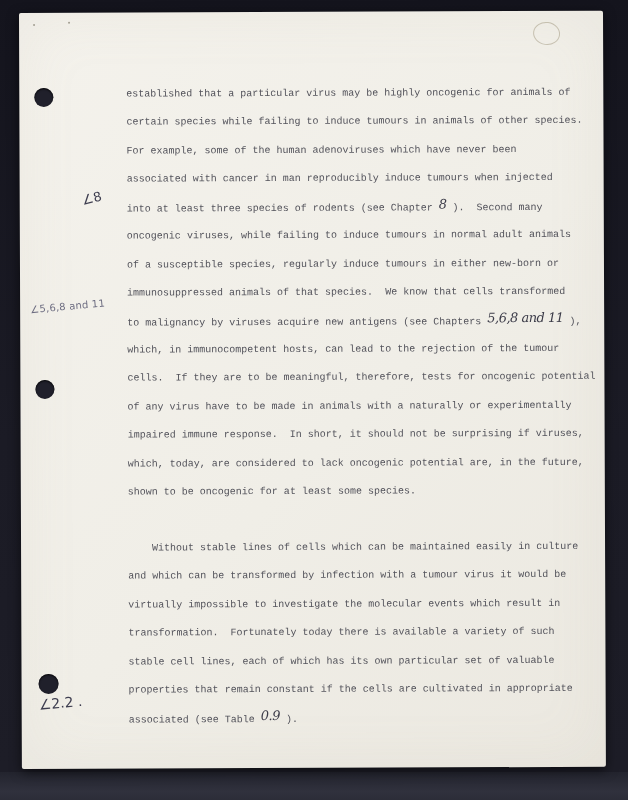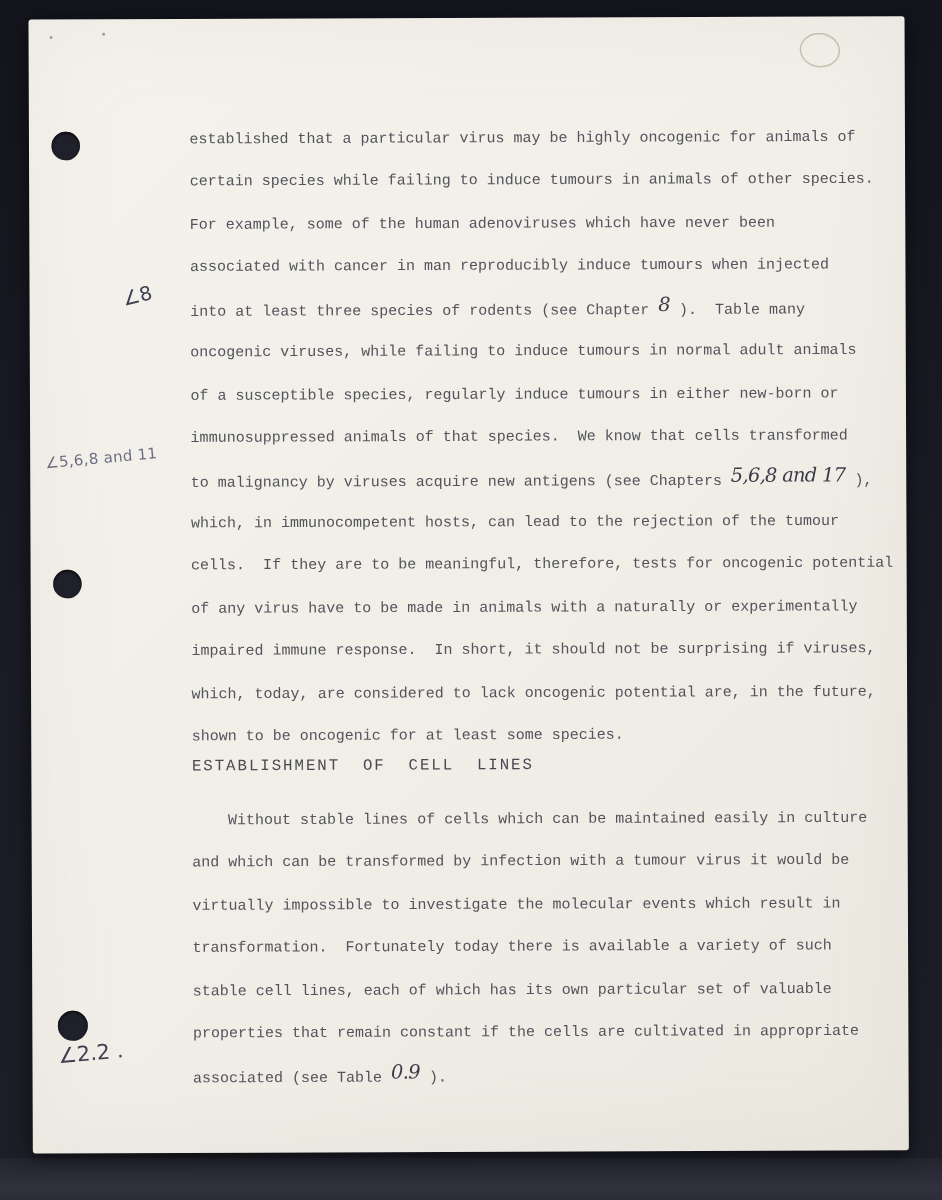--- a/index.html
+++ b/index.html
@@ -81,34 +81,33 @@
 
     <div class="annotation" id="annotation-1">∠8</div>
     <div class="annotation" id="annotation-2">∠5,6,8 and 11</div>
     <div class="annotation" id="annotation-3">∠2.2 .</div>
 
     <div class="tpara" id="paragraph-1">
         <div class="tline"><span class="typed">established that a particular virus may be highly oncogenic for animals of</span></div>
         <div class="tline"><span class="typed">certain species while failing to induce tumours in animals of other species.</span></div>
         <div class="tline"><span class="typed">For example, some of the human adenoviruses which have never been</span></div>
         <div class="tline"><span class="typed">associated with cancer in man reproducibly induce tumours when injected</span></div>
-        <div class="tline"><span class="typed">into at least three species of rodents (see Chapter </span><span class="hand">8</span><span class="typed"> ).  Table many</span></div>
+        <div class="tline"><span class="typed">into at least three species of rodents (see Chapter </span><span class="hand">8</span><span class="typed"> ).  Second many</span></div>
         <div class="tline"><span class="typed">oncogenic viruses, while failing to induce tumours in normal adult animals</span></div>
         <div class="tline"><span class="typed">of a susceptible species, regularly induce tumours in either new-born or</span></div>
         <div class="tline"><span class="typed">immunosuppressed animals of that species.  We know that cells transformed</span></div>
-        <div class="tline"><span class="typed">to malignancy by viruses acquire new antigens (see Chapters </span><span class="hand">5,6,8 and 17</span><span class="typed"> ),</span></div>
+        <div class="tline"><span class="typed">to malignancy by viruses acquire new antigens (see Chapters </span><span class="hand">5,6,8 and 11</span><span class="typed"> ),</span></div>
         <div class="tline"><span class="typed">which, in immunocompetent hosts, can lead to the rejection of the tumour</span></div>
         <div class="tline"><span class="typed">cells.  If they are to be meaningful, therefore, tests for oncogenic potential</span></div>
         <div class="tline"><span class="typed">of any virus have to be made in animals with a naturally or experimentally</span></div>
         <div class="tline"><span class="typed">impaired immune response.  In short, it should not be surprising if viruses,</span></div>
         <div class="tline"><span class="typed">which, today, are considered to lack oncogenic potential are, in the future,</span></div>
         <div class="tline"><span class="typed">shown to be oncogenic for at least some species.</span></div>
       </div>
 
-    <div class="heading typed">ESTABLISHMENT  OF  CELL  LINES</div>
 
     <div class="tpara" id="paragraph-2">
         <div class="tline"><span class="typed">    Without stable lines of cells which can be maintained easily in culture</span></div>
         <div class="tline"><span class="typed">and which can be transformed by infection with a tumour virus it would be</span></div>
         <div class="tline"><span class="typed">virtually impossible to investigate the molecular events which result in</span></div>
         <div class="tline"><span class="typed">transformation.  Fortunately today there is available a variety of such</span></div>
         <div class="tline"><span class="typed">stable cell lines, each of which has its own particular set of valuable</span></div>
         <div class="tline"><span class="typed">properties that remain constant if the cells are cultivated in appropriate</span></div>
         <div class="tline"><span class="typed">associated (see Table </span><span class="hand">0.9</span><span class="typed"> ).</span></div>
       </div>

